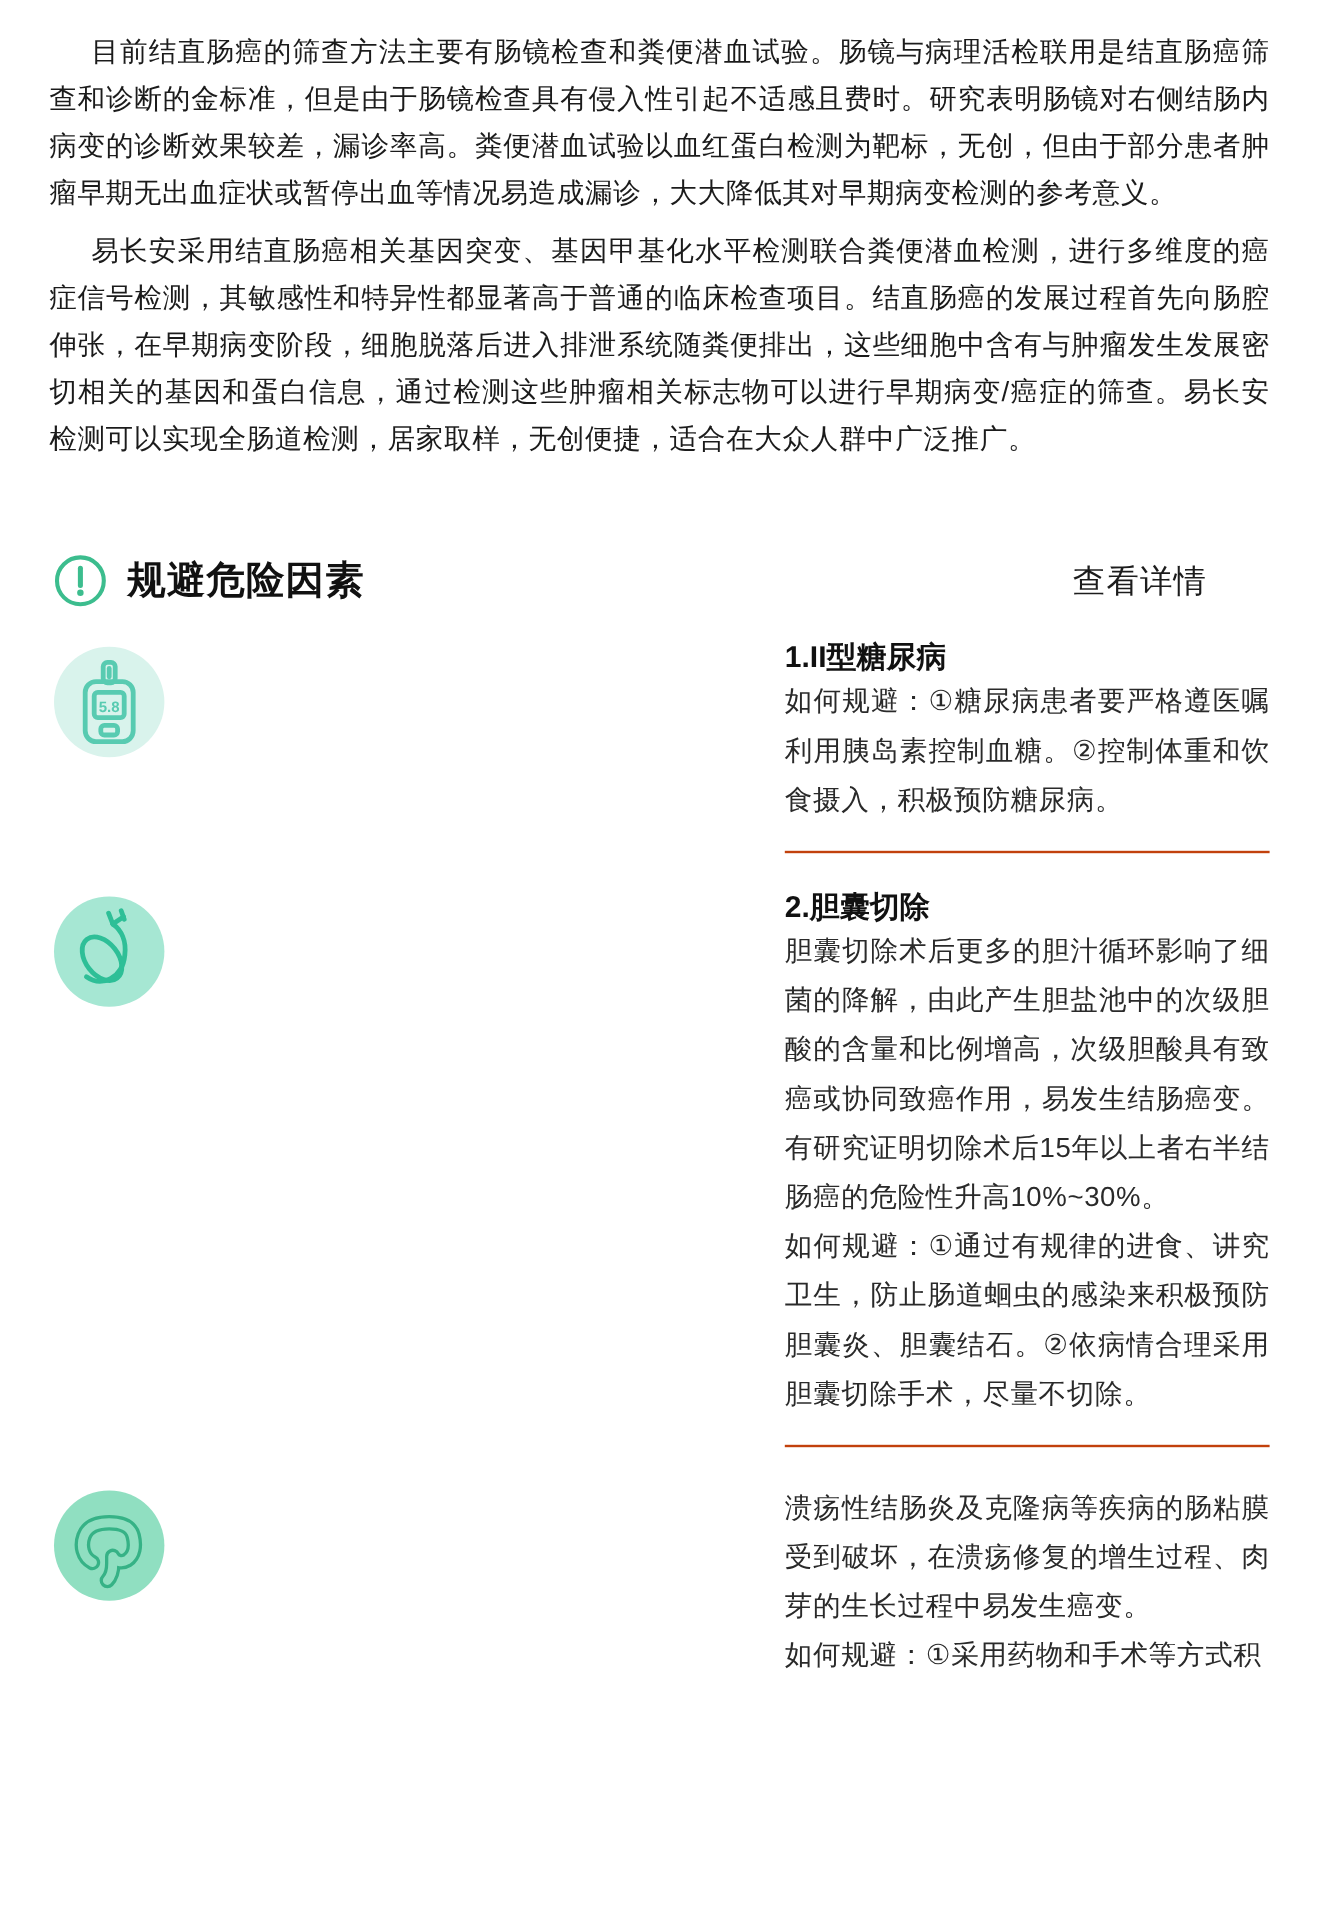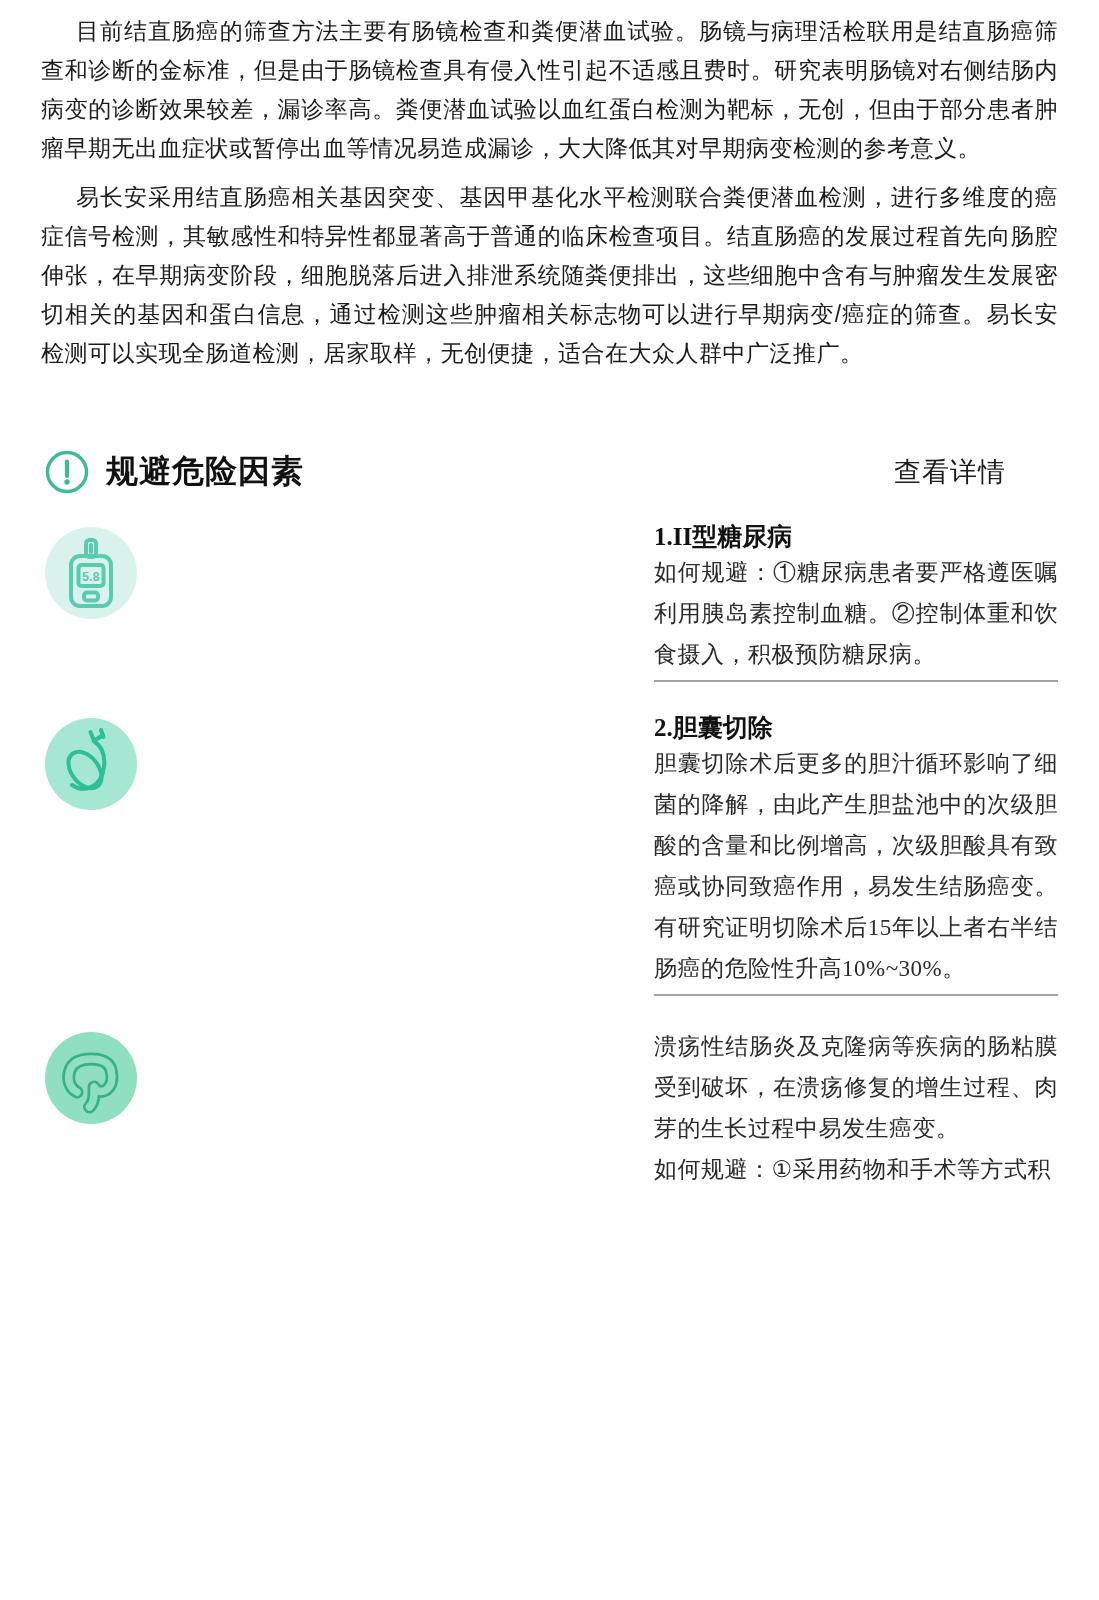--- a/index.html
+++ b/index.html
@@ -7,21 +7,21 @@
     padding: 0;
     background: #ffffff;
     width: 1099px;
     height: 1600px;
     overflow: hidden;
     font-family: "Liberation Sans", "DejaVu Sans", sans-serif;
   }
   .page { padding-top: 12px; }
 
   
-  .intro { margin: 0 41px; }
+  .intro { margin: 12px 41px; }
   .intro p {
     margin: 0 0 10px 0;
     font-size: 23px;
     line-height: 39px;
     color: #1b1b1b;
     text-align: justify;
     text-indent: 35px;
     letter-spacing: 0.5px;
   }
 
@@ -82,23 +82,22 @@
   }
   .text-col p {
     margin: 0;
     font-size: 23px;
     line-height: 41px;
     color: #2a2a2a;
     text-align: justify;
     letter-spacing: 0.5px;
   }
   .risk-item.divided .text-col {
-    border-bottom: 2px solid #a3a3a3;
-    padding-bottom: 5px;
-    font-family: Liberation Serif, serif;
+    border-bottom: 2px solid #c2410c;
+    padding-bottom: 22px;
   }
 </style>
 </head>
 <body>
 
 <div class="page">
 
   <div class="intro">
     <p>目前结直肠癌的筛查方法主要有肠镜检查和粪便潜血试验。肠镜与病理活检联用是结直肠癌筛查和诊断的金标准，但是由于肠镜检查具有侵入性引起不适感且费时。研究表明肠镜对右侧结肠内病变的诊断效果较差，漏诊率高。粪便潜血试验以血红蛋白检测为靶标，无创，但由于部分患者肿瘤早期无出血症状或暂停出血等情况易造成漏诊，大大降低其对早期病变检测的参考意义。</p>
     <p>易长安采用结直肠癌相关基因突变、基因甲基化水平检测联合粪便潜血检测，进行多维度的癌症信号检测，其敏感性和特异性都显著高于普通的临床检查项目。结直肠癌的发展过程首先向肠腔伸张，在早期病变阶段，细胞脱落后进入排泄系统随粪便排出，这些细胞中含有与肿瘤发生发展密切相关的基因和蛋白信息，通过检测这些肿瘤相关标志物可以进行早期病变/癌症的筛查。易长安检测可以实现全肠道检测，居家取样，无创便捷，适合在大众人群中广泛推广。</p>
@@ -145,20 +144,21 @@
             <path d="M27 67 C40 76 57 68 59 49 C60.5 37 56 28 49 23"></path>
             <path d="M49 23 L45.5 14"></path>
             <path d="M49 23 L58 17"></path>
             <path d="M56 12 L58.5 19"></path>
           </svg>
         </div>
       </div>
       <div class="text-col">
         <h3>2.胆囊切除</h3>
         <p>胆囊切除术后更多的胆汁循环影响了细菌的降解，由此产生胆盐池中的次级胆酸的含量和比例增高，次级胆酸具有致癌或协同致癌作用，易发生结肠癌变。有研究证明切除术后15年以上者右半结肠癌的危险性升高10%~30%。</p>
+        <p>如何规避：①通过有规律的进食、讲究卫生，防止肠道蛔虫的感染来积极预防胆囊炎、胆囊结石。②依病情合理采用胆囊切除手术，尽量不切除。</p>
       </div>
     </section>
 
     <section class="risk-item">
       <div class="icon-col">
         <div class="icon-circle c3">
           <svg viewBox="0 0 92 92" fill="none" stroke-linecap="round" stroke-linejoin="round">
             <path d="M32 60 C24 56 22 46 25 38 C28 30 36 27 46 27 C56 27 64 30 66 38 C68 46 67 54 61 58 C56 61 51 59 49 55 L49 61 C49 67 47.5 72 44.5 75" stroke="#36b286" stroke-width="13"></path>
             <path d="M32 60 C24 56 22 46 25 38 C28 30 36 27 46 27 C56 27 64 30 66 38 C68 46 67 54 61 58 C56 61 51 59 49 55 L49 61 C49 67 47.5 72 44.5 75" stroke="#90dfc1" stroke-width="7.5"></path>
           </svg>

